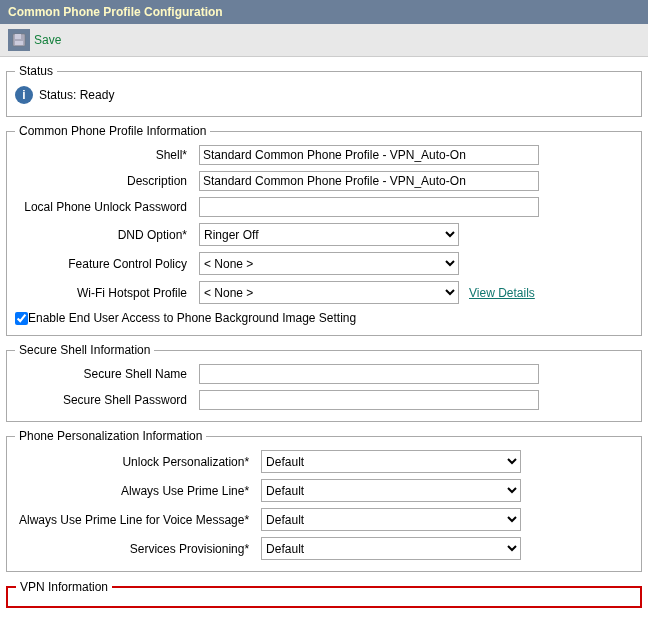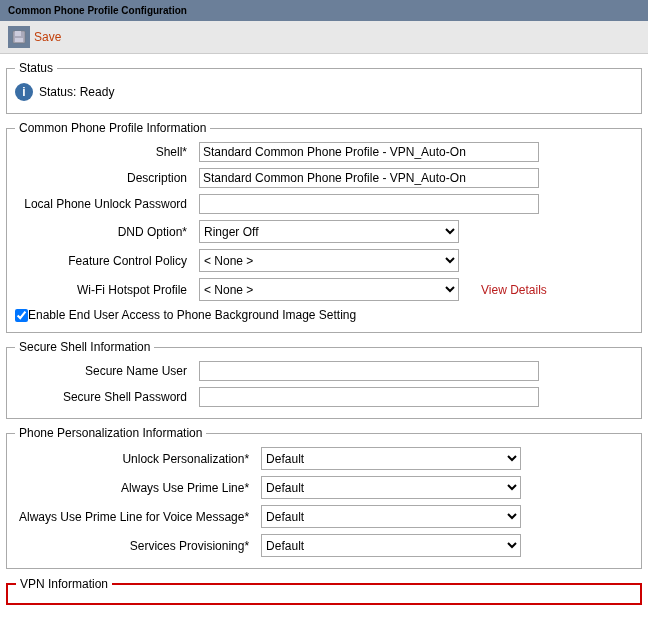--- a/index.html
+++ b/index.html
@@ -9,42 +9,42 @@
       background: #f0f0f0;
       color: #000;
     }
     .page-container {
       width: 648px;
       min-height: 619px;
       background: #fff;
     }
     .page-title-bar {
       background: #6b7f99;
-      color: #000000;
+      color: #fef9c3;
       padding: 5px 8px;
-      font-size: 10px;
+      font-size: 12px;
       font-weight: bold;
     }
     .toolbar {
       background: #e8e8e8;
       padding: 5px 8px;
       border-bottom: 1px solid #ccc;
       display: flex;
       align-items: center;
       gap: 5px;
     }
     .save-btn {
       display: flex;
       align-items: center;
       gap: 4px;
       background: none;
       border: none;
       cursor: pointer;
       font-size: 12px;
-      color: #c2410c;
+      color: #15803d;
     }
     .save-icon-img {
       width: 22px;
       height: 22px;
       background: #6b7f99;
       display: flex;
       align-items: center;
       justify-content: center;
       color: white;
       font-size: 10px;
@@ -116,22 +116,23 @@
       width: 280px;
       height: 23px;
       border: 1px solid #aaa;
       font-size: 12px;
       background: #fff;
     }
     .form-select-narrow {
       width: 260px;
     }
     .view-details-link {
-      color: #b91c1c;
-      margin-left: 16px;
+      color: #0f766e;
+      text-decoration: underline;
+      margin-left: 4px;
       cursor: pointer;
       font-size: 12px;
     }
     .checkbox-row {
       display: flex;
       align-items: center;
       padding: 4px 0 2px 0;
     }
     .vpn-section {
       border: 2px solid #cc0000;
@@ -242,21 +243,21 @@
       </div>
     </div>
   </div>
 
   <div class="section section-gap">
     <span class="section-title">Secure Shell Information</span>
     <div class="section-content">
       <table class="form-table">
         <tbody>
             <tr>
-          <td>Secure Name User</td>
+          <td>Secure Shell Name</td>
           <td>
             <input class="form-input form-input-wide" type="text" style="">
           </td>
         </tr>
         <tr>
           <td>Secure Shell Password</td>
           <td>
             <input class="form-input form-input-wide" type="password" style="">
           </td>
         </tr>

